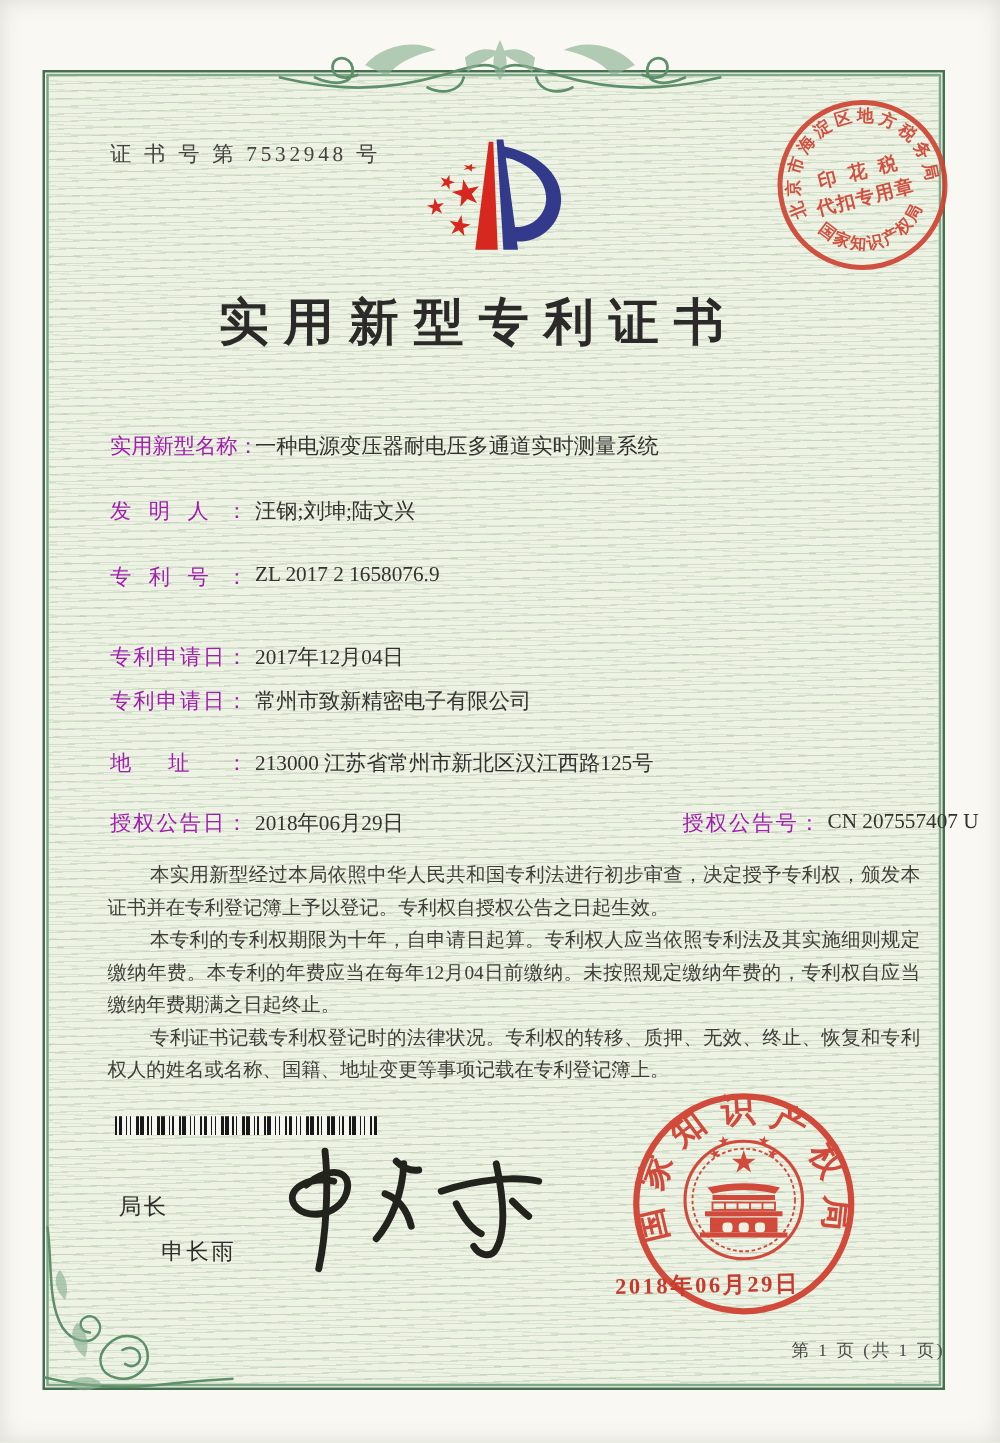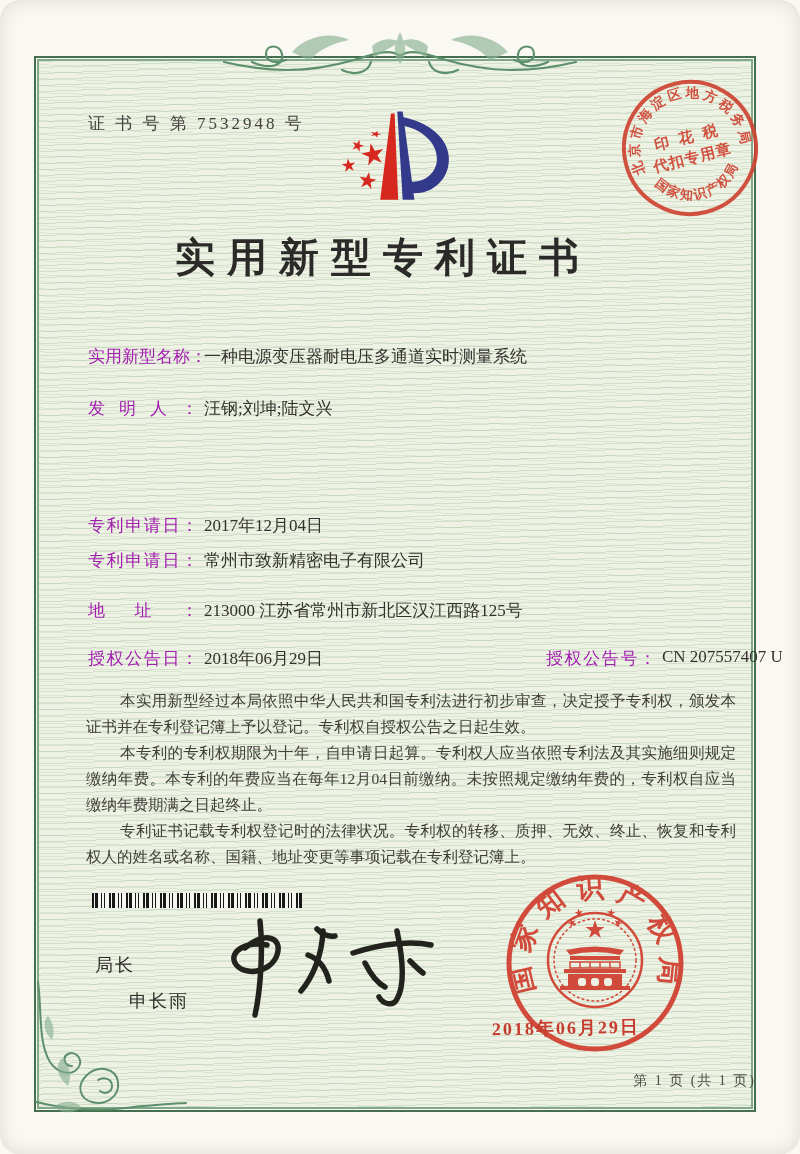--- a/index.html
+++ b/index.html
@@ -3,21 +3,21 @@
 <meta charset="utf-8">
 <style>
   html,body{margin:0;padding:0;}
   body{
     width:800px;height:1154px;
     font-family:"Liberation Serif","DejaVu Serif",serif;
     background:#faf8f3;
     position:relative;
     overflow:hidden;
   }
-  .page{position:absolute;inset:0;box-shadow:inset 0 0 18px rgba(90,90,80,.18);border-radius:20px;}
+  .page{position:absolute;inset:0;box-shadow:inset 0 0 18px rgba(90,90,80,.18);}
   
   .frame{
     position:absolute;left:34px;top:56px;width:722px;height:1056px;
     border:2px solid #44704f;
     box-sizing:border-box;
   }
   .paper{
     position:absolute;inset:1px;
     border:2px solid #7fa987;
     background-color:#edf2e4;
@@ -155,20 +155,23 @@
     </g>
   </svg>
 
   <div class="title">实用新型专利证书</div>
 
   <div class="field-row" style="top:345px">
     <span class="flabel">实用新型名称：</span><span class="fvalue">一种电源变压器耐电压多通道实时测量系统</span>
   </div>
   <div class="field-row" style="top:397px">
     <span class="flabel">发明人：</span><span class="fvalue">汪钢;刘坤;陆文兴</span>
+  </div>
+  <div class="field-row" style="top:450px">
+    <span class="flabel">专利号：</span><span class="fvalue">ZL 2017 2 1658076.9</span>
   </div>
   <div class="field-row" style="top:514px">
     <span class="flabel">专利申请日：</span><span class="fvalue">2017年12月04日</span>
   </div>
   <div class="field-row" style="top:549px">
     <span class="flabel">专利申请日：</span><span class="fvalue">常州市致新精密电子有限公司</span>
   </div>
   <div class="field-row" style="top:599px">
     <span class="flabel">地址：</span><span class="fvalue">213000 江苏省常州市新北区汉江西路125号</span>
   </div>

